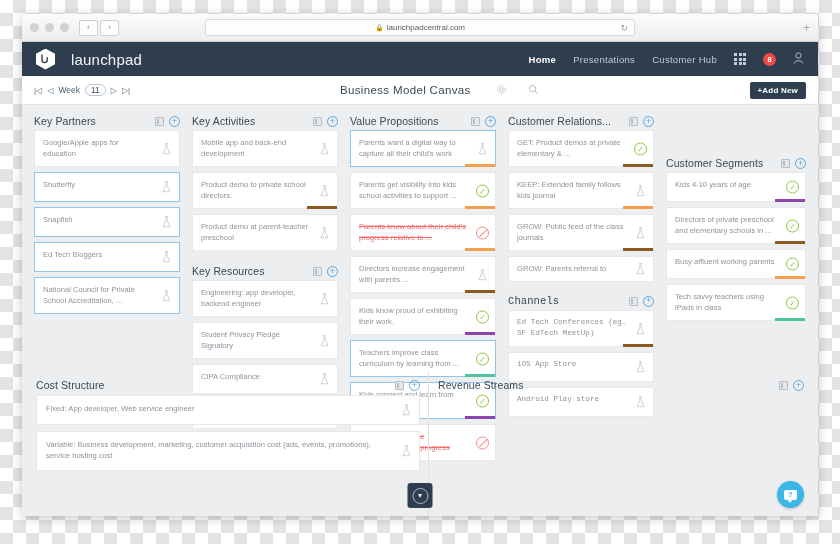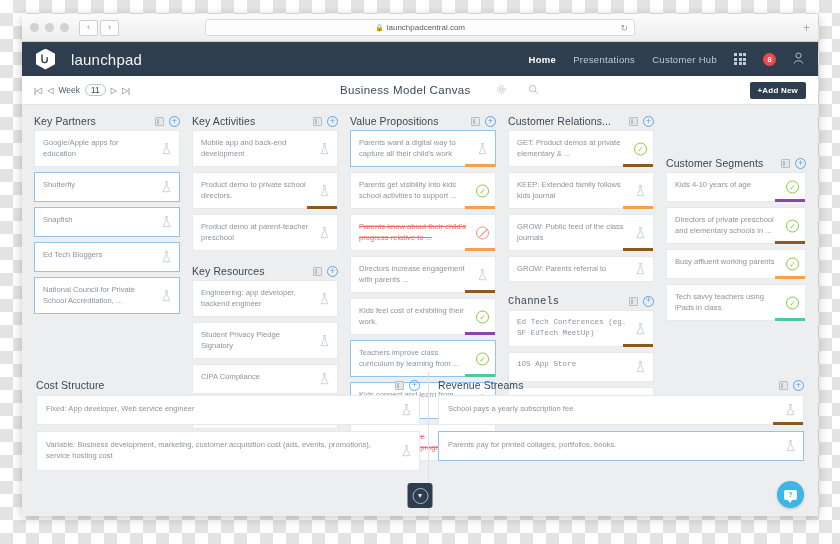--- a/index.html
+++ b/index.html
@@ -467,21 +467,21 @@
             <span class="bar" style="background:#f5a14b"></span>
           </div>
           <div class="card">
             <span class="txt">Directors increase engagement with parents ...</span>
             <span class="flask"><svg width="11" height="13" viewBox="0 0 14 16">
                   <path d="M5.4 1 h3.2 M6.2 1 v5.2 L2.6 14 h8.8 L7.8 6.2 V1" fill="none" stroke="#c4cbd1" stroke-width="1.1"></path>
                 </svg></span>
             <span class="bar" style="background:#8a5a1e"></span>
           </div>
           <div class="card">
-            <span class="txt">Kids feel cost of exhibiting their work.</span>
+            <span class="txt">Kids know proud of exhibiting their work.</span>
             <span class="check">✓</span>
             <span class="bar" style="background:#8e44ad"></span>
           </div>
           <div class="card sel">
             <span class="txt">Teachers improve class curriculum by learning from ...</span>
             <span class="check">✓</span>
             <span class="bar" style="background:#4ec7a0"></span>
           </div>
           <div class="card sel">
             <span class="txt">Kids connect and learn from their peers.</span>
@@ -624,35 +624,20 @@
     </div>
 
     <div class="bottom-row" style="left:408px; top:269px; width:382px;">
       <div class="panel-head" style="padding:5px 8px 4px 8px;">
         <span class="panel-title">Revenue Streams</span>
         <span class="head-icons">
           <span class="ic-panel"></span>
           <span class="ic-plus">+</span>
         </span>
       </div>
-      <div>
-        <div class="wide-card">
-          <span class="txt">School pays a yearly subscription fee</span>
-          <span class="flask"><svg width="11" height="13" viewBox="0 0 14 16">
-                <path d="M5.4 1 h3.2 M6.2 1 v5.2 L2.6 14 h8.8 L7.8 6.2 V1" fill="none" stroke="#c4cbd1" stroke-width="1.1"></path>
-              </svg></span>
-          <span class="bar" style="background:#8a5a1e"></span>
-        </div>
-        <div class="wide-card sel">
-          <span class="txt">Parents pay for printed collages, portfolios, books.</span>
-          <span class="flask"><svg width="11" height="13" viewBox="0 0 14 16">
-                <path d="M5.4 1 h3.2 M6.2 1 v5.2 L2.6 14 h8.8 L7.8 6.2 V1" fill="none" stroke="#c4cbd1" stroke-width="1.1"></path>
-              </svg></span>
-        </div>
-      </div>
     </div>
 
     <div class="sep-v" style="left:406px; top:266px; height:145px;"></div>
 
     <div class="collapse-btn">
       <span class="collapse-circ">▾</span>
     </div>
     <div class="help-btn">
       <span class="bubble">?</span>
     </div>

